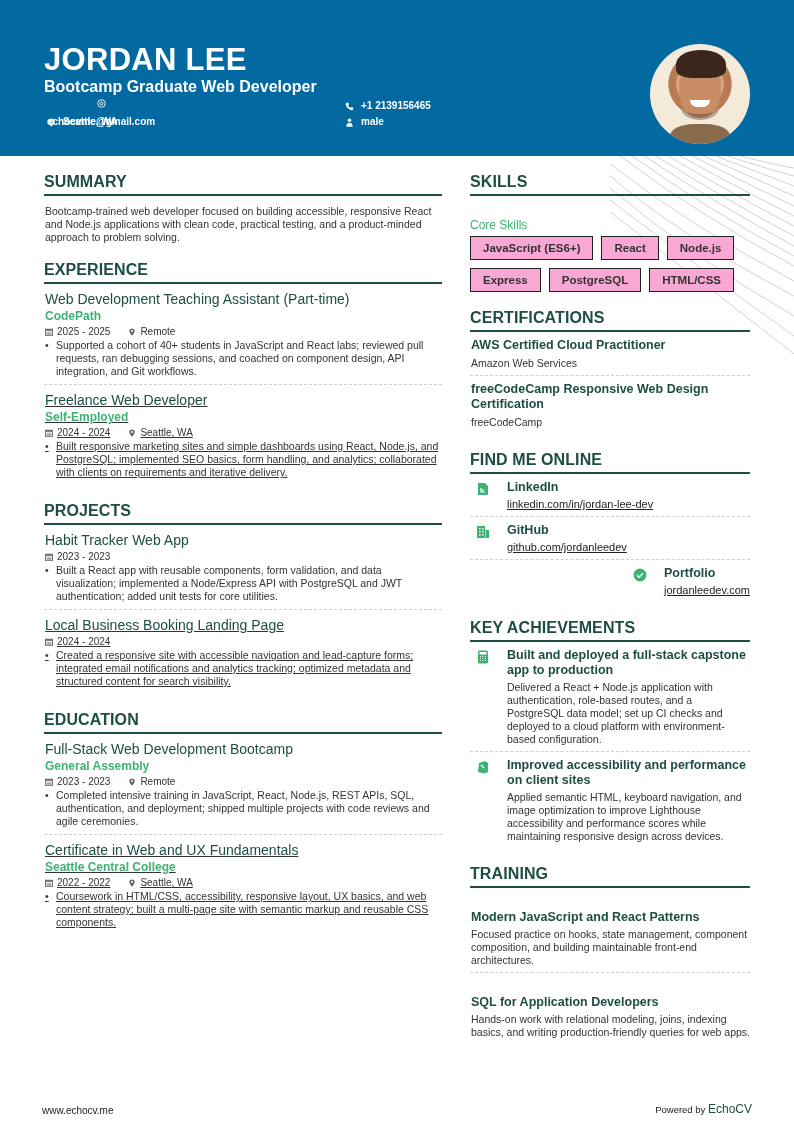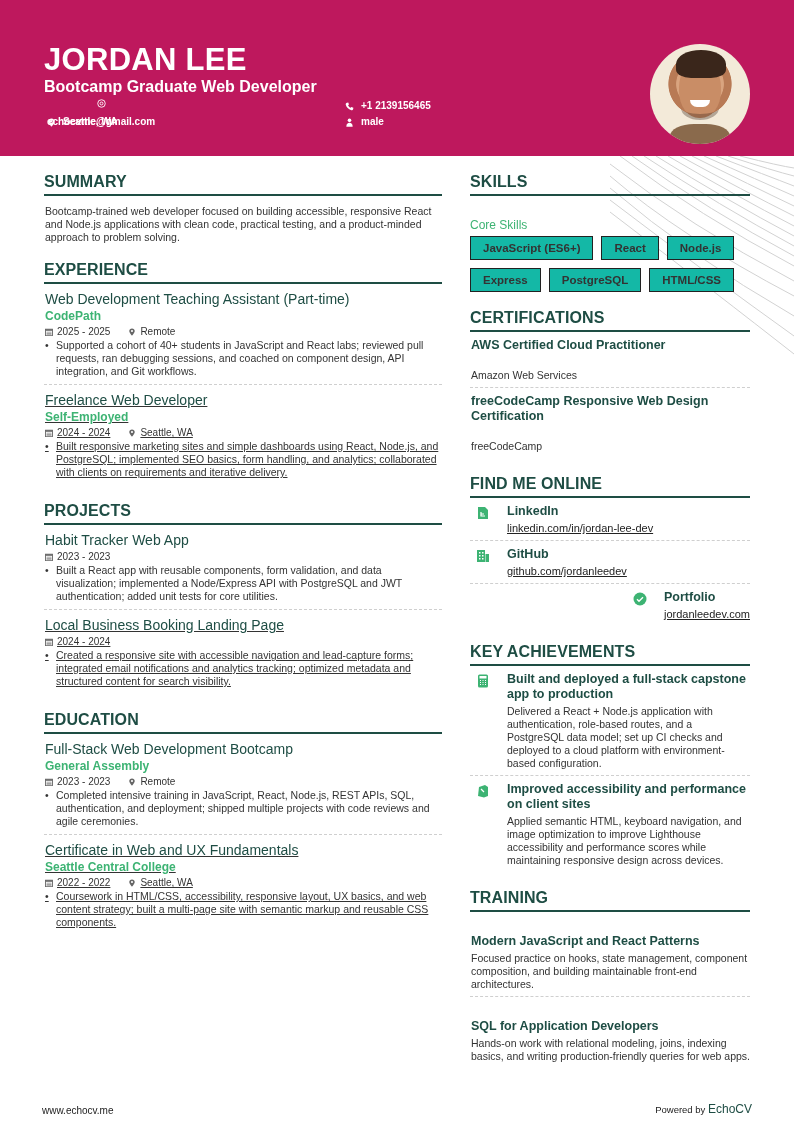--- a/index.html
+++ b/index.html
@@ -1,19 +1,19 @@
 <!DOCTYPE html>
 <html><head>
 <meta charset="utf-8">
 <style>
   * { box-sizing: border-box; margin: 0; padding: 0; }
   html, body { width: 794px; height: 1123px; background: #ffffff; }
   body { position: relative; overflow: hidden; font-family: "Liberation Sans", "DejaVu Sans", sans-serif; color: #333; }
 
-  .header { position: absolute; left: 0; top: 0; width: 794px; height: 156px; background: #be185d; }
+  .header { position: absolute; left: 0; top: 0; width: 794px; height: 156px; background: #0369a1; }
   .name { position: absolute; left: 44px; top: 42px; font-size: 31px; font-weight: bold; color: #fff; letter-spacing: 0.3px; line-height: 36px; }
   .role { position: absolute; left: 44px; top: 77px; font-size: 16px; font-weight: bold; color: #fff; line-height: 20px; }
   .contact { position: absolute; font-size: 10px; font-weight: bold; color: #fff; display: flex; align-items: center; gap: 7px; line-height: 14px; }
   .contact svg { width: 9px; height: 9px; fill: #fff; }
   .photo { position: absolute; left: 650px; top: 44px; width: 100px; height: 100px; border-radius: 50%; overflow: hidden; background: radial-gradient(circle at 50% 40%, #d9a47f 0 30%, #b87a55 31% 40%, #f3ead9 41%); }
   .photo .hair { position: absolute; left: 26px; top: 6px; width: 50px; height: 28px; background: #3a261b; border-radius: 50% 50% 30% 30%; }
   .photo .face { position: absolute; left: 29px; top: 18px; width: 42px; height: 56px; background: #c98d66; border-radius: 45% 45% 48% 48%; }
   .photo .smile { position: absolute; left: 40px; top: 56px; width: 20px; height: 7px; background: #fff; border-radius: 0 0 10px 10px; }
   .photo .beard { position: absolute; left: 31px; top: 52px; width: 38px; height: 24px; border-radius: 0 0 50% 50%; border-bottom: 6px solid rgba(60,40,30,0.35); }
   .photo .shirt { position: absolute; left: 20px; top: 80px; width: 60px; height: 30px; background: #8a6a4c; border-radius: 40% 40% 0 0; }
@@ -34,26 +34,26 @@
   .entry-title { font-size: 14px; color: #1e4d44; line-height: 18px; }
   .entry-org { font-size: 12px; font-weight: bold; color: #3db373; line-height: 16px; }
   .meta { display: flex; align-items: center; font-size: 10px; color: #333; line-height: 13px; gap: 4px; margin-top: 1px; }
   .meta svg { width: 8px; height: 8px; fill: #666; }
   .meta .loc { margin-left: 14px; display: flex; align-items: center; gap: 4px; }
   .bullet { display: flex; font-size: 10.5px; line-height: 13px; color: #333; margin-top: 1px; }
   .bullet .dot { width: 11px; flex-shrink: 0; }
 
   .skills-sub { font-size: 12px; font-weight: normal; color: #3db373; margin-top: 21px; line-height: 16px; }
   .chips { display: flex; flex-wrap: wrap; gap: 8px 8px; margin-top: 3px; width: 270px; }
-  .chip { border: 1px solid #222; padding: 4px 12px; font-size: 11.5px; font-weight: bold; color: #333; line-height: 14px; background: #14b8a6; }
+  .chip { border: 1px solid #222; padding: 4px 12px; font-size: 11.5px; font-weight: bold; color: #333; line-height: 14px; background: #f9a8d4; }
 
   .cert { padding: 6px 0 5px 1px; border-bottom: 1px dashed #cfcfcf; }
   .cert:last-child { border-bottom: none; }
   .cert-title { font-size: 12.5px; font-weight: bold; color: #1e4d44; line-height: 15px; }
-  .cert-org { font-size: 10.5px; color: #333; margin-top: 16px; line-height: 13px; }
+  .cert-org { font-size: 10.5px; color: #333; margin-top: 4px; line-height: 13px; }
 
   .link-item { display: flex; padding: 6px 0 5px 0; border-bottom: 1px dashed #cfcfcf; }
   .link-item:last-child { border-bottom: none; justify-content: flex-end; }
   .link-icon { width: 37px; flex-shrink: 0; padding-left: 6px; padding-top: 2px; }
   .link-icon svg { width: 14px; height: 14px; fill: #3db373; }
   .link-label { font-size: 12.5px; font-weight: bold; color: #1e4d44; line-height: 15px; }
   .link-url { font-size: 11px; color: #222; margin-top: 3px; line-height: 13px; text-decoration: underline; }
 
   .ach { display: flex; padding: 6px 0 5px 0; border-bottom: 1px dashed #cfcfcf; }
   .ach:last-child { border-bottom: none; }

